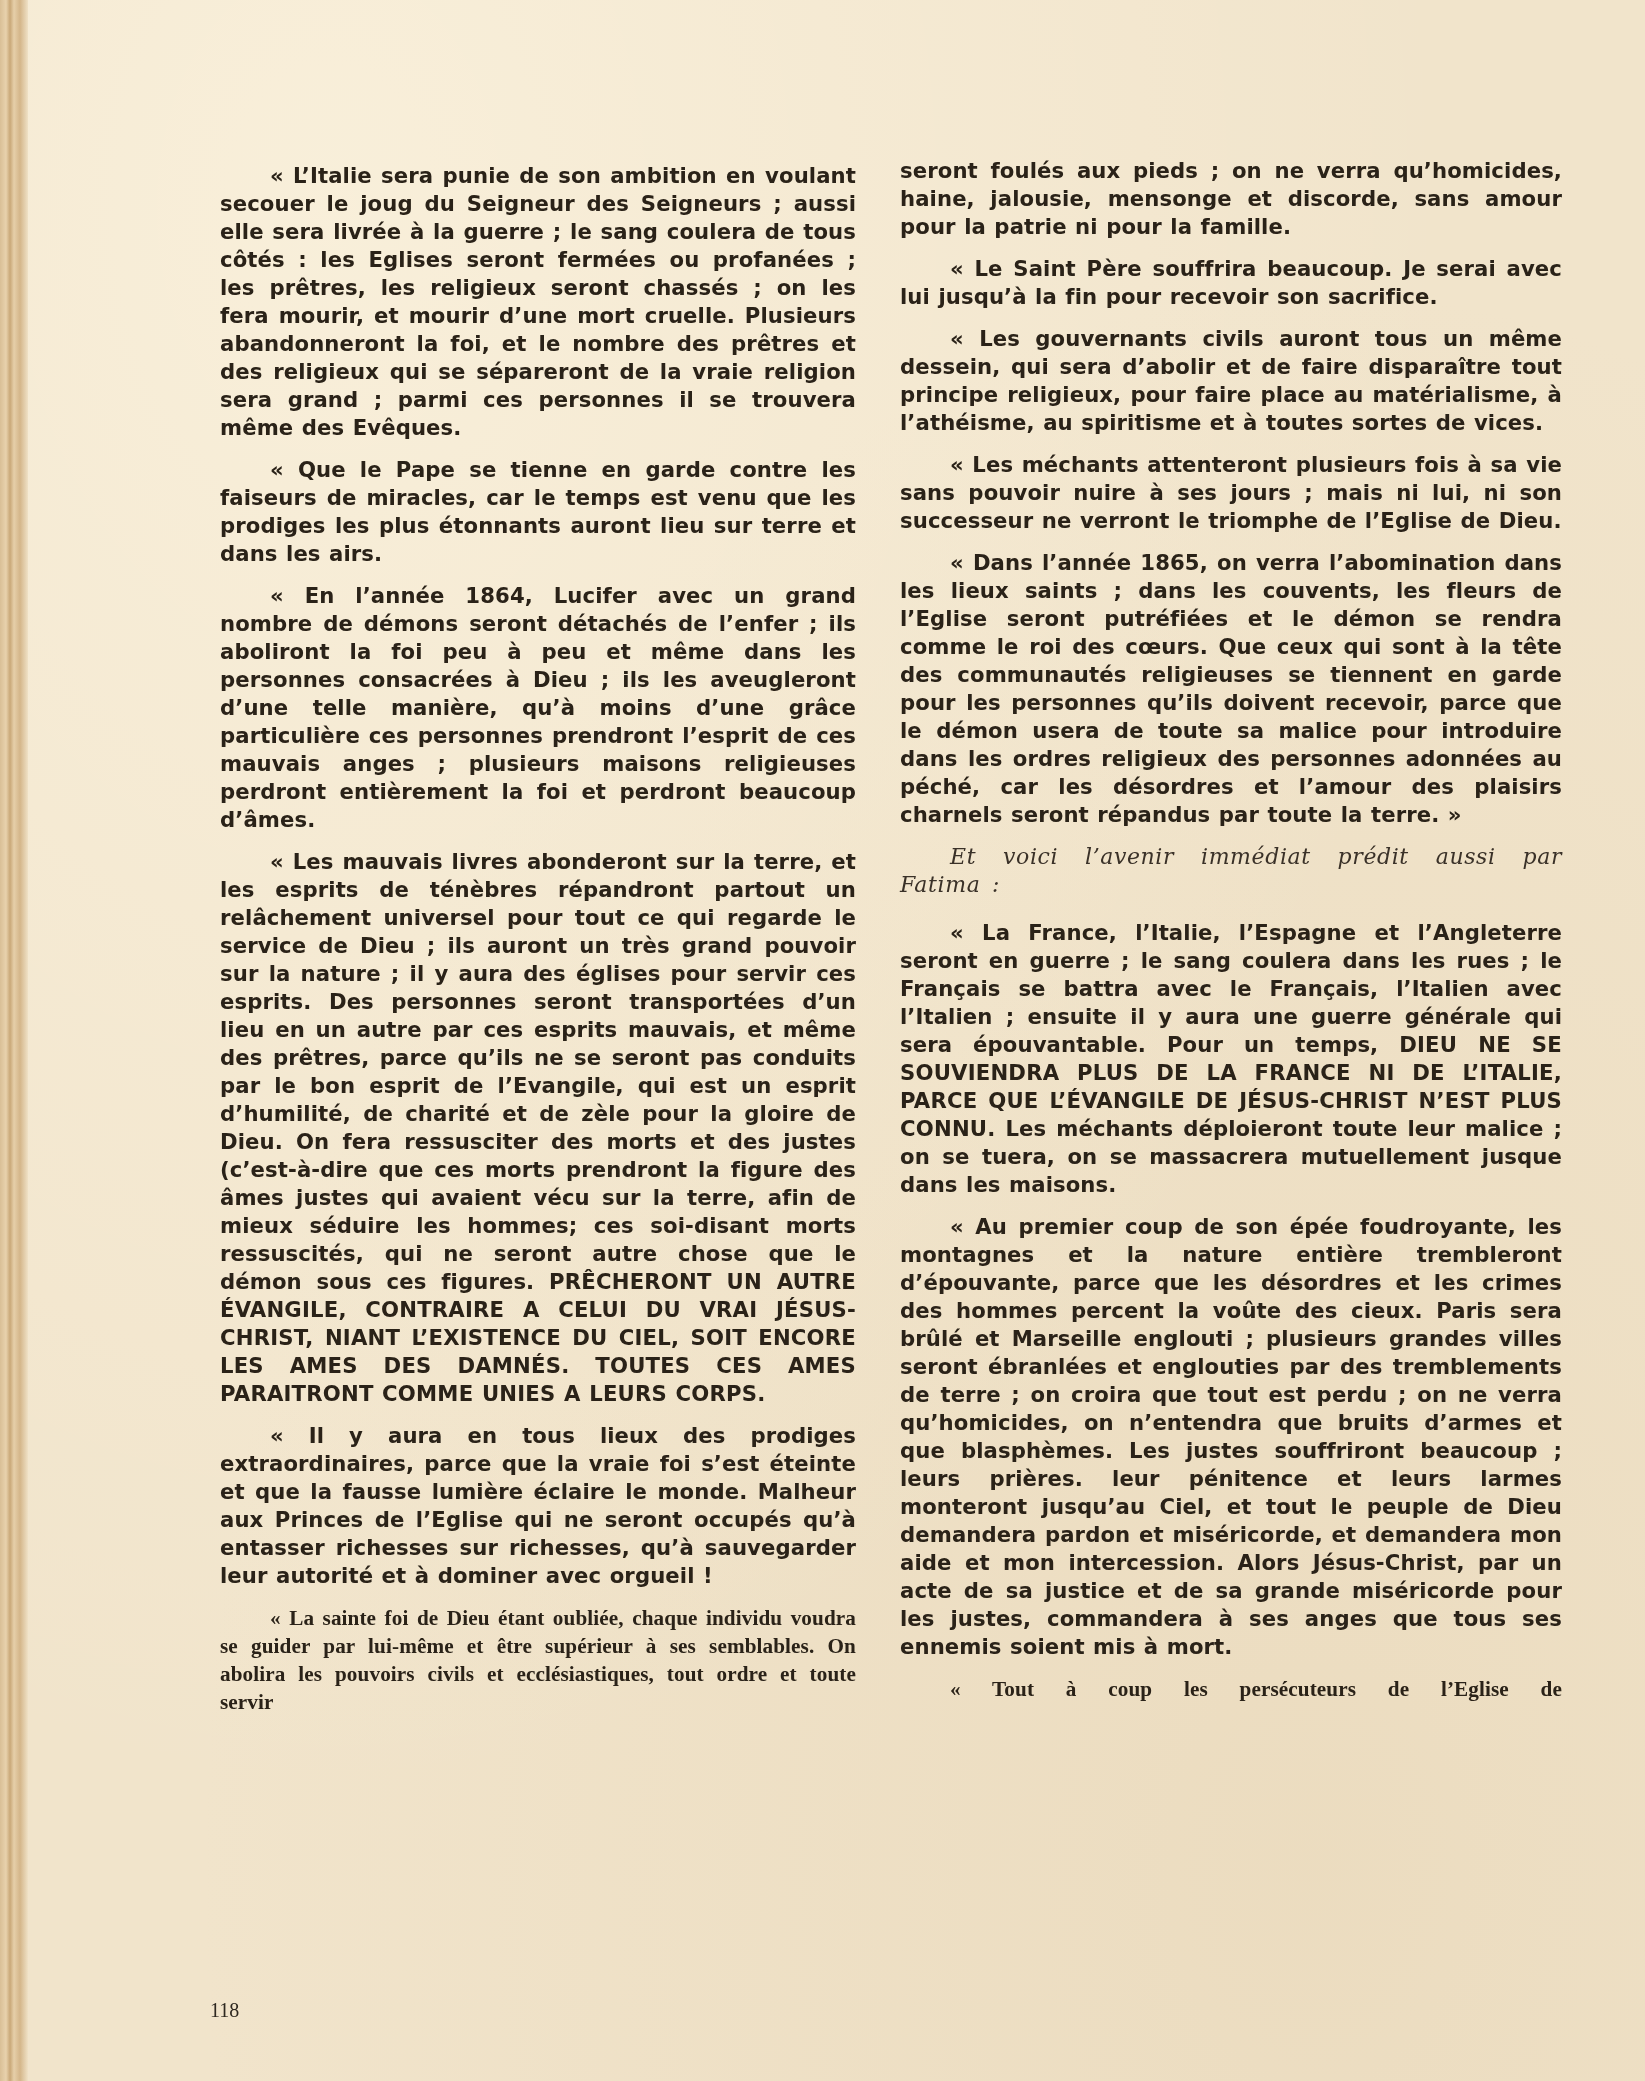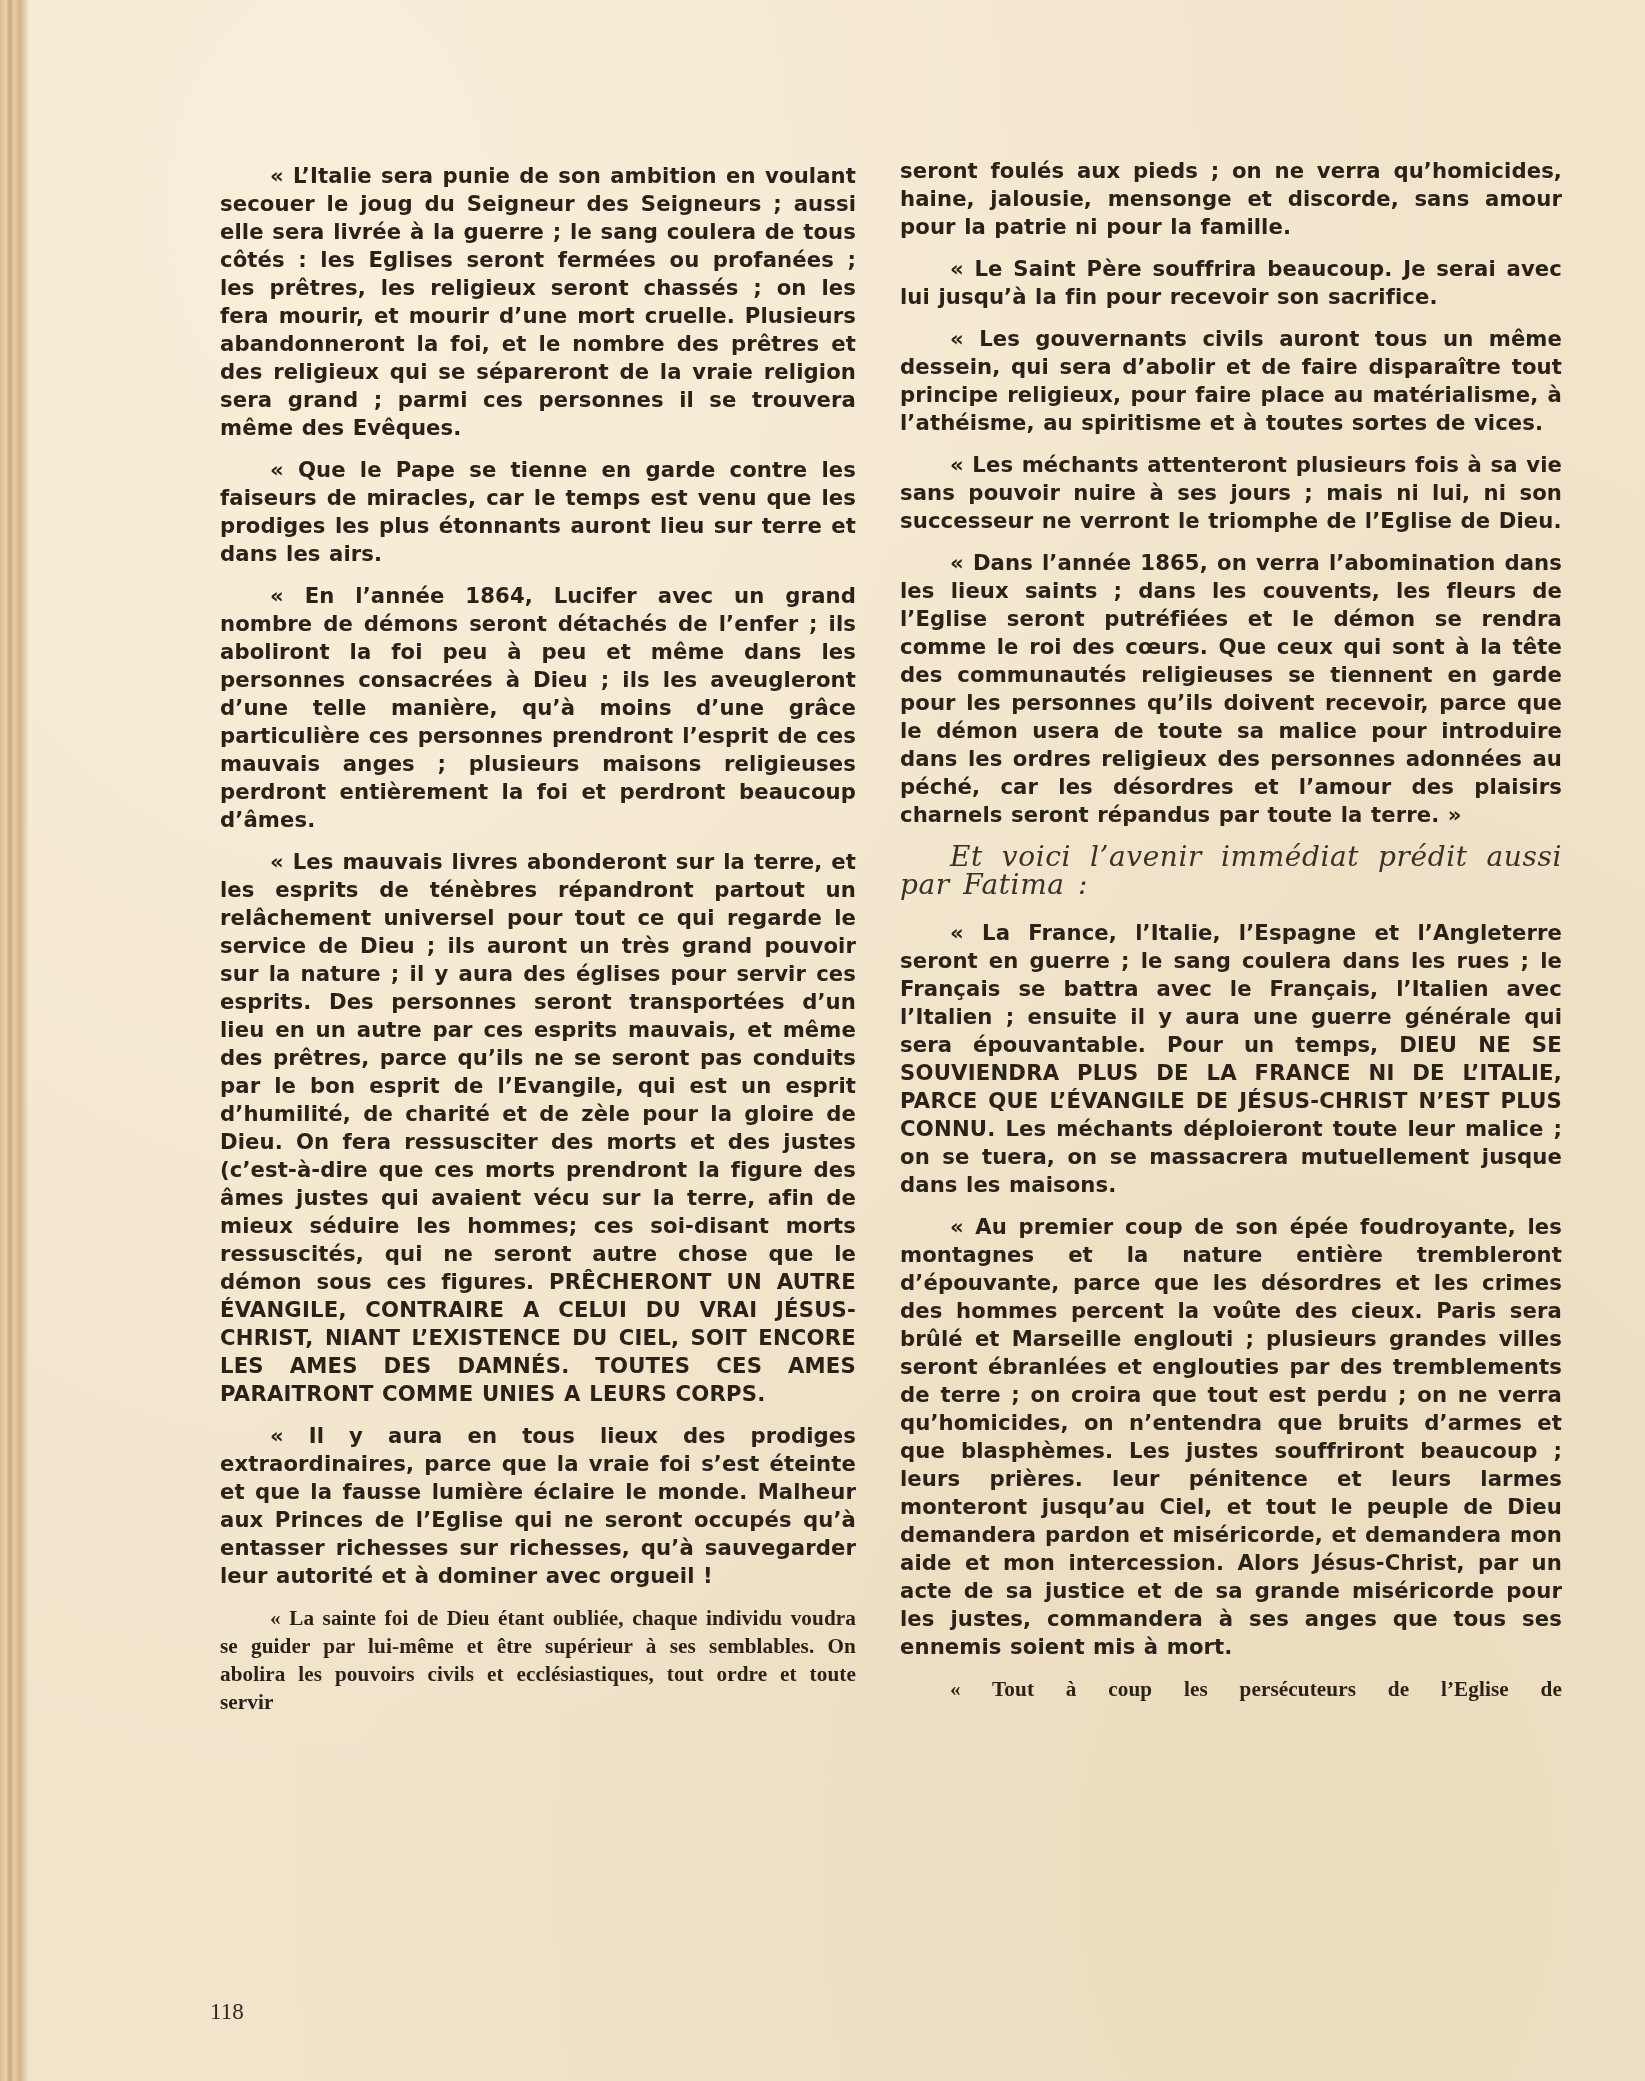--- a/index.html
+++ b/index.html
@@ -24,28 +24,28 @@
     text-align: justify;
     letter-spacing: 0.1px;
     word-spacing: 1px;
   }
   .col-left { left: 220px; width: 636px; }
   .col-right { left: 900px; width: 662px; top: 157px; }
   .col p { margin: 0 0 14px 0; text-indent: 50px; hyphens: none; }
   .col p.cont { text-indent: 0; }
   .col p.intro {
     font-family: "DejaVu Serif", serif; font-style: italic; font-weight: normal;
-    font-size: 28px; color: #3a3128; letter-spacing: 0.6px; word-spacing: 4px;
+    font-size: 22px; color: #3a3128; letter-spacing: 0.6px; word-spacing: 4px;
     margin-bottom: 20px;
   }
   .caps { font-weight: bold; letter-spacing: 0.2px; }
   .last-line { text-align-last: justify; font-family: Liberation Serif, serif; }
   .page-number {
     position: absolute; left: 210px; top: 1999px;
-    font-family: "Liberation Serif", serif; font-size: 23px; color: #2e2820;
+    font-family: "Liberation Serif", serif; font-size: 20px; color: #2e2820;
   }
 </style>
 </head>
 <body>
 
 <div class="page-edge"></div>
 
 <div class="col col-left">
   <p>« L’Italie sera punie de son ambition en voulant secouer le joug du Seigneur des Seigneurs ; aussi elle sera livrée à la guerre ; le sang coulera de tous côtés : les Eglises seront fermées ou profanées ; les prêtres, les religieux seront chassés ; on les fera mourir, et mourir d’une mort cruelle. Plusieurs abandonneront la foi, et le nombre des prêtres et des religieux qui se sépareront de la vraie religion sera grand ; parmi ces personnes il se trouvera même des Evêques.</p>
   <p>« Que le Pape se tienne en garde contre les faiseurs de miracles, car le temps est venu que les prodiges les plus étonnants auront lieu sur terre et dans les airs.</p>

